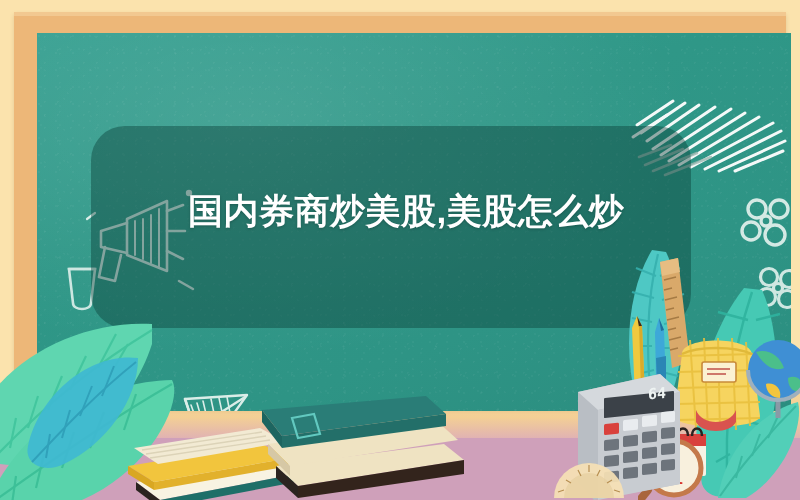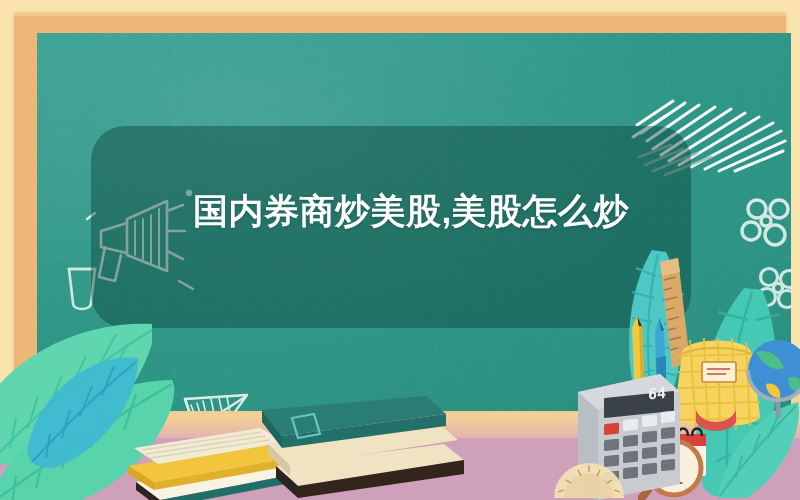--- a/index.html
+++ b/index.html
@@ -7,21 +7,20 @@
     padding: 0;
     background: #ffffff;
   }
   #stage {
     position: relative;
     width: 800px;
     height: 500px;
     overflow: hidden;
     font-family: "Liberation Sans", "DejaVu Sans", sans-serif;
     background: #0ea5e9;
-    text-align: center;
   }
 
   
   .wall {
     position: absolute;
     inset: 0;
     background: linear-gradient(180deg, #fbe3ad 0%, #fbe3ad 78%, #f9d9a6 100%);
   }
   .desk {
     position: absolute;

